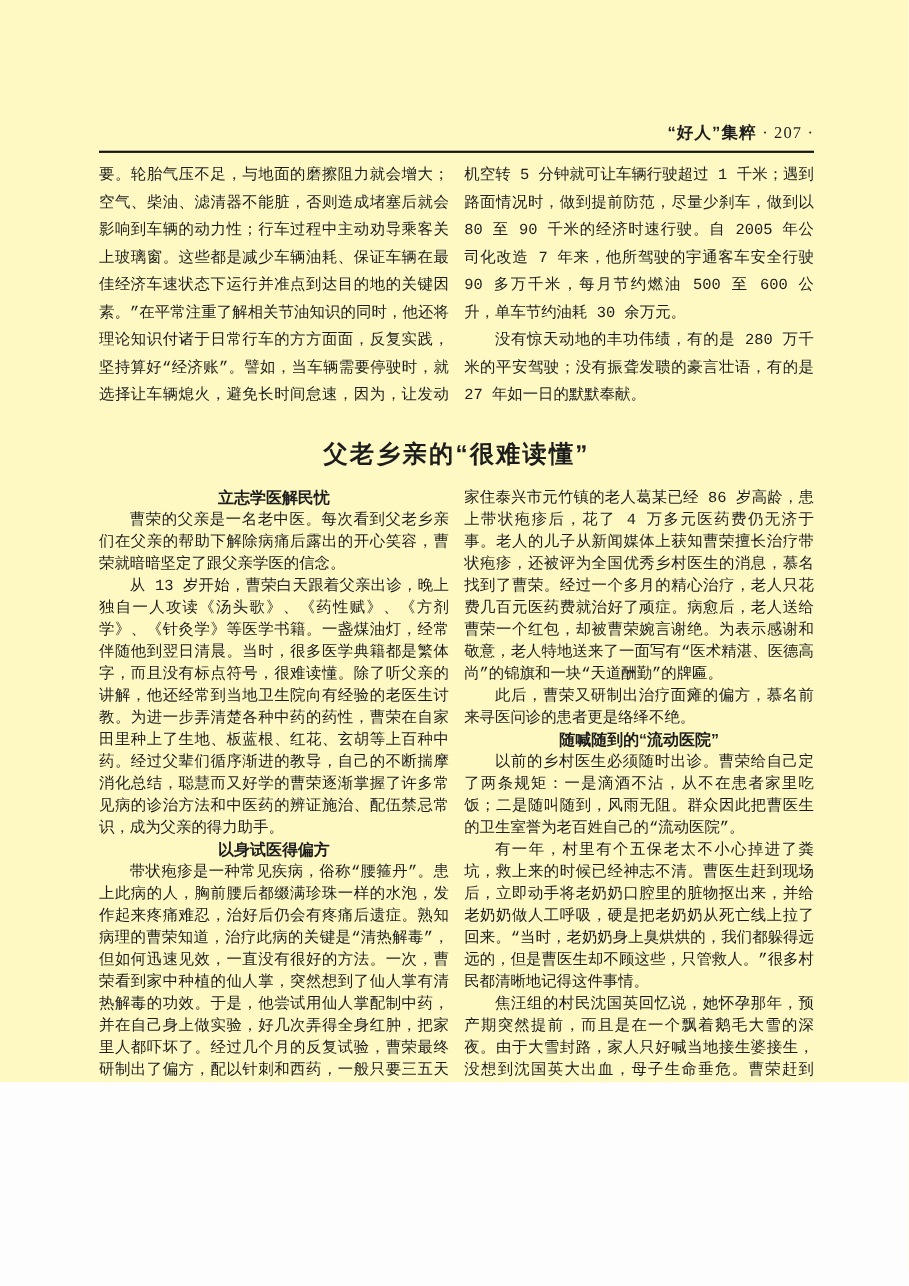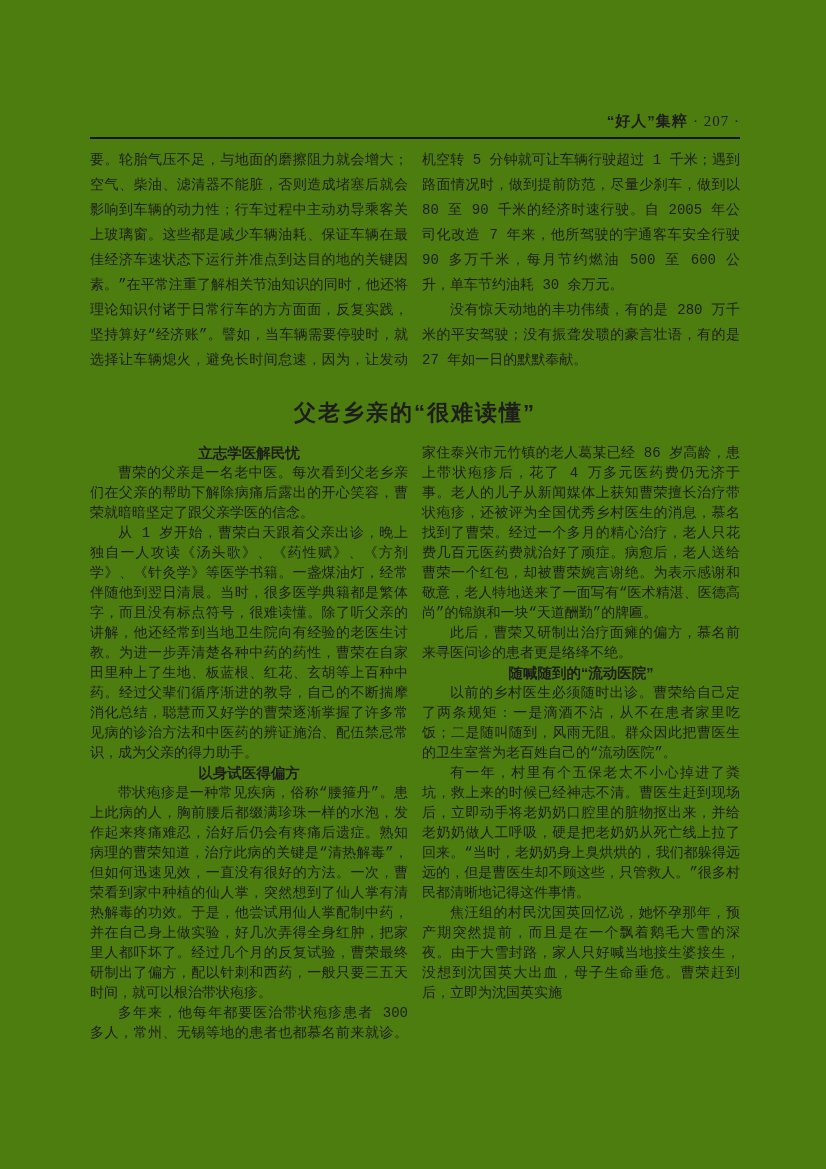--- a/index.html
+++ b/index.html
@@ -4,24 +4,24 @@
 <style>
   html, body { margin: 0; padding: 0; }
   body {
     width: 826px; height: 1169px;
     background: #fdfdfd;
     font-family: "Liberation Serif", "DejaVu Serif", serif;
     color: #1d1d1d;
   }
   .page {
     box-sizing: border-box;
-    width: 826px; height: 1169px;
+    width: 826px; height: 984px;
     padding: 112px 86px 0 90px;
     overflow: hidden;
-    background: #4d7c0f;
+    background: #fef9c3;
   }
   
   .running-header {
     text-align: right;
     font-family: "Liberation Sans", "DejaVu Sans", sans-serif;
     font-size: 15px;
     font-weight: bold;
     letter-spacing: 1px;
     line-height: 18px;
   }
@@ -100,21 +100,21 @@
   </div>
 
   <div class="title-block">
     <h1 class="article-title">父老乡亲的“很难读懂”</h1>
   </div>
 
   <div class="article-body twocol">
 
     <h2 class="section-heading">立志学医解民忧</h2>
     <p class="para">曹荣的父亲是一名老中医。每次看到父老乡亲们在父亲的帮助下解除病痛后露出的开心笑容，曹荣就暗暗坚定了跟父亲学医的信念。</p>
-    <p class="para">从 1 岁开始，曹荣白天跟着父亲出诊，晚上独自一人攻读《汤头歌》、《药性赋》、《方剂学》、《针灸学》等医学书籍。一盏煤油灯，经常伴随他到翌日清晨。当时，很多医学典籍都是繁体字，而且没有标点符号，很难读懂。除了听父亲的讲解，他还经常到当地卫生院向有经验的老医生讨教。为进一步弄清楚各种中药的药性，曹荣在自家田里种上了生地、板蓝根、红花、玄胡等上百种中药。经过父辈们循序渐进的教导，自己的不断揣摩消化总结，聪慧而又好学的曹荣逐渐掌握了许多常见病的诊治方法和中医药的辨证施治、配伍禁忌常识，成为父亲的得力助手。</p>
+    <p class="para">从 13 岁开始，曹荣白天跟着父亲出诊，晚上独自一人攻读《汤头歌》、《药性赋》、《方剂学》、《针灸学》等医学书籍。一盏煤油灯，经常伴随他到翌日清晨。当时，很多医学典籍都是繁体字，而且没有标点符号，很难读懂。除了听父亲的讲解，他还经常到当地卫生院向有经验的老医生讨教。为进一步弄清楚各种中药的药性，曹荣在自家田里种上了生地、板蓝根、红花、玄胡等上百种中药。经过父辈们循序渐进的教导，自己的不断揣摩消化总结，聪慧而又好学的曹荣逐渐掌握了许多常见病的诊治方法和中医药的辨证施治、配伍禁忌常识，成为父亲的得力助手。</p>
 
     <h2 class="section-heading">以身试医得偏方</h2>
     <p class="para">带状疱疹是一种常见疾病，俗称“腰箍丹”。患上此病的人，胸前腰后都缀满珍珠一样的水泡，发作起来疼痛难忍，治好后仍会有疼痛后遗症。熟知病理的曹荣知道，治疗此病的关键是“清热解毒”，但如何迅速见效，一直没有很好的方法。一次，曹荣看到家中种植的仙人掌，突然想到了仙人掌有清热解毒的功效。于是，他尝试用仙人掌配制中药，并在自己身上做实验，好几次弄得全身红肿，把家里人都吓坏了。经过几个月的反复试验，曹荣最终研制出了偏方，配以针刺和西药，一般只要三五天时间，就可以根治带状疱疹。</p>
     <p class="para">多年来，他每年都要医治带状疱疹患者 300 多人，常州、无锡等地的患者也都慕名前来就诊。家住泰兴市元竹镇的老人葛某已经 86 岁高龄，患上带状疱疹后，花了 4 万多元医药费仍无济于事。老人的儿子从新闻媒体上获知曹荣擅长治疗带状疱疹，还被评为全国优秀乡村医生的消息，慕名找到了曹荣。经过一个多月的精心治疗，老人只花费几百元医药费就治好了顽症。病愈后，老人送给曹荣一个红包，却被曹荣婉言谢绝。为表示感谢和敬意，老人特地送来了一面写有“医术精湛、医德高尚”的锦旗和一块“天道酬勤”的牌匾。</p>
     <p class="para">此后，曹荣又研制出治疗面瘫的偏方，慕名前来寻医问诊的患者更是络绎不绝。</p>
 
     <h2 class="section-heading">随喊随到的“流动医院”</h2>
     <p class="para">以前的乡村医生必须随时出诊。曹荣给自己定了两条规矩：一是滴酒不沾，从不在患者家里吃饭；二是随叫随到，风雨无阻。群众因此把曹医生的卫生室誉为老百姓自己的“流动医院”。</p>
     <p class="para">有一年，村里有个五保老太不小心掉进了粪坑，救上来的时候已经神志不清。曹医生赶到现场后，立即动手将老奶奶口腔里的脏物抠出来，并给老奶奶做人工呼吸，硬是把老奶奶从死亡线上拉了回来。“当时，老奶奶身上臭烘烘的，我们都躲得远远的，但是曹医生却不顾这些，只管救人。”很多村民都清晰地记得这件事情。</p>
     <p class="para">焦汪组的村民沈国英回忆说，她怀孕那年，预产期突然提前，而且是在一个飘着鹅毛大雪的深夜。由于大雪封路，家人只好喊当地接生婆接生，没想到沈国英大出血，母子生命垂危。曹荣赶到后，立即为沈国英实施</p>

